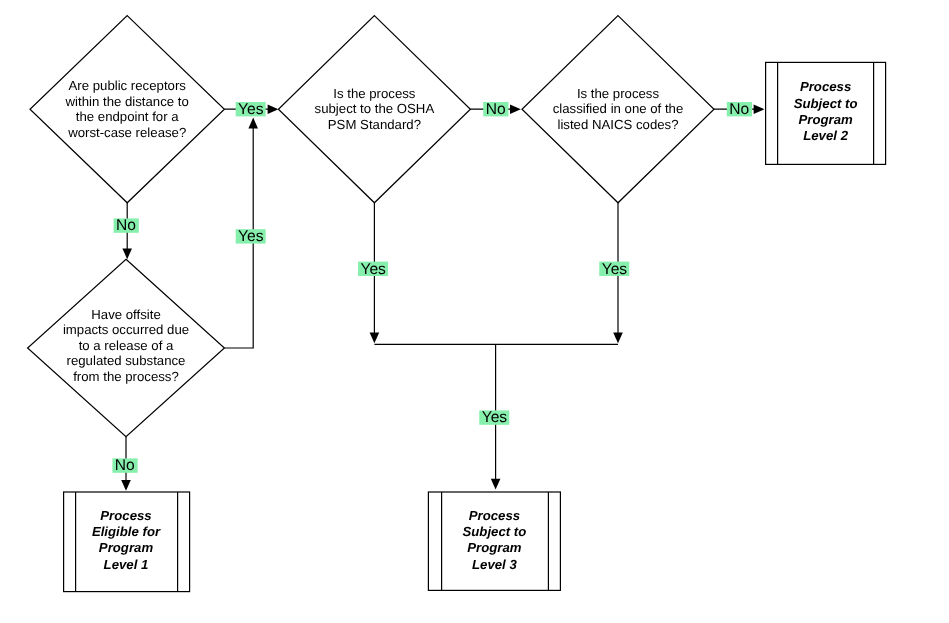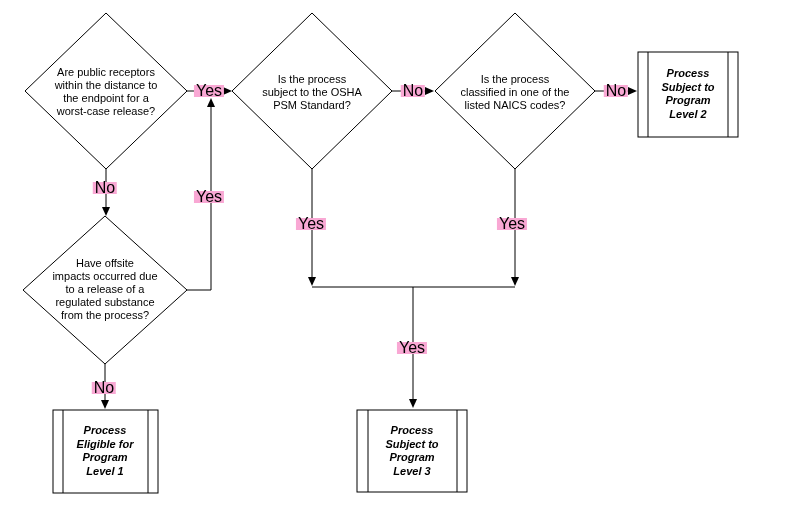--- a/index.html
+++ b/index.html
@@ -19,23 +19,23 @@
     text-align: center;
     font-size: 11px;
     line-height: 13px;
     white-space: pre-line;
     color: #000000;
   }
   .node-text.process { font-weight: bold; line-height: 13.5px; font-style: italic; }
   .edge-label {
     position: absolute;
     transform: translate(-50%, -50%);
-    font-size: 16px;
+    font-size: 13px;
     line-height: 12px;
-    background: #f9a8d4;
+    background: #86efac;
     padding: 0 2px;
     color: #000000;
     white-space: nowrap;
   }
 </style>
 </head>
 <body>
 
 <div class="canvas">
 

